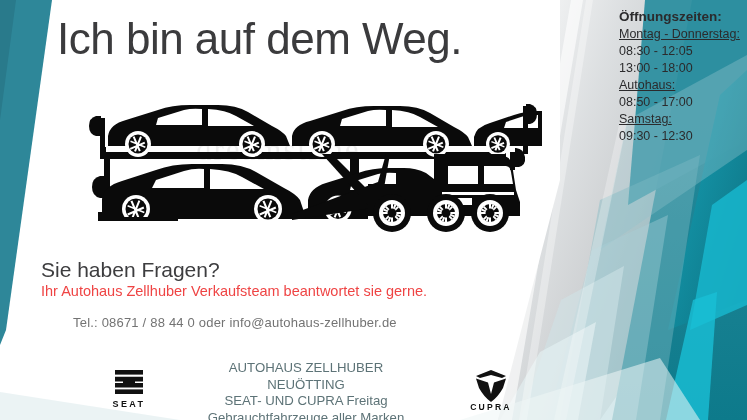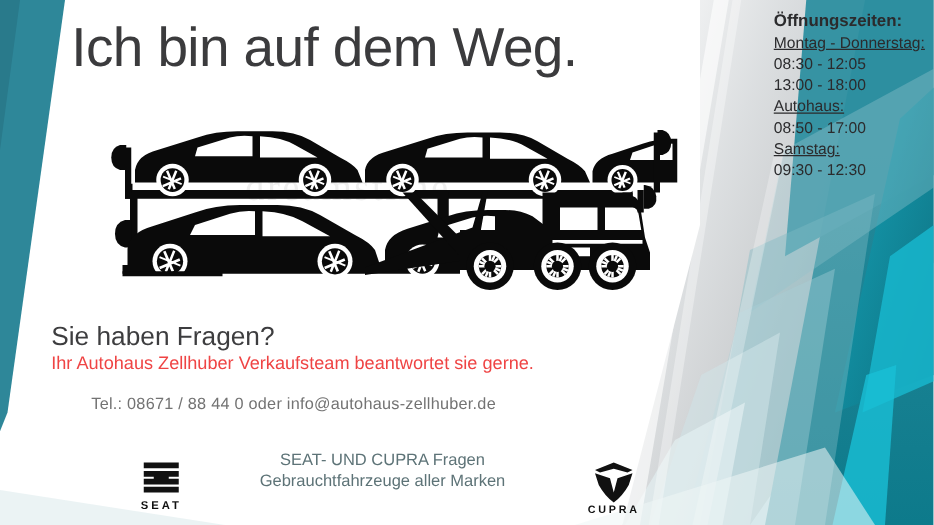--- a/index.html
+++ b/index.html
@@ -328,21 +328,22 @@
     <div class="hours-time">13:00 - 18:00</div>
 
     <div class="hours-day">Autohaus:</div>
     <div class="hours-time">08:50 - 17:00</div>
 
     <div class="hours-day">Samstag:</div>
     <div class="hours-time">09:30 - 12:30</div>
   </div>
 
   <div class="footer-text">
-    <div>SEAT- UND CUPRA Fragen</div>
+    <div>AUTOHAUS ZELLHUBER NEUÖTTING</div>
+    <div>SEAT- UND CUPRA Freitag</div>
     <div>Gebrauchtfahrzeuge aller Marken</div>
   </div>
 
   <svg class="logo-seat" viewBox="0 0 56 46">
     <g fill="#111111">
       <rect x="14" y="4" width="28" height="4.6"></rect>
       <path d="M14,10.8 h28 v4.6 h-20 v1.6 h20 v4.6 h-28 v-4.6 h20 v-1.6 h-20 z"></path>
       <rect x="14" y="23.4" width="28" height="4.6"></rect>
       <text x="28" y="41" text-anchor="middle" font-family="Liberation Sans, sans-serif" font-size="9" font-weight="bold" letter-spacing="2.4">SEAT</text>
     </g>

